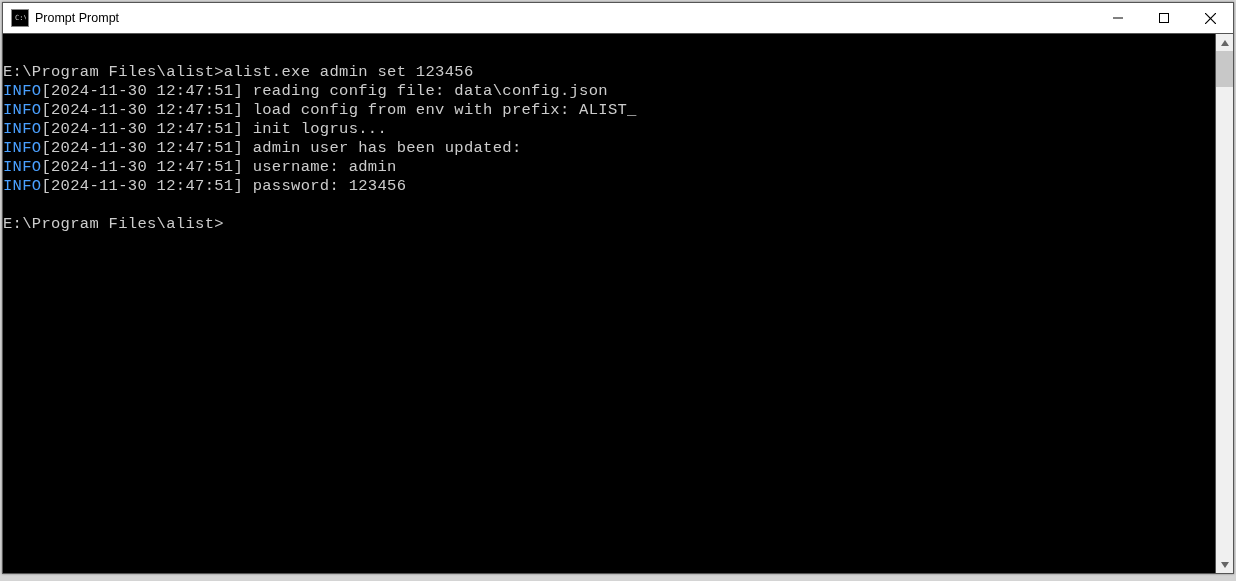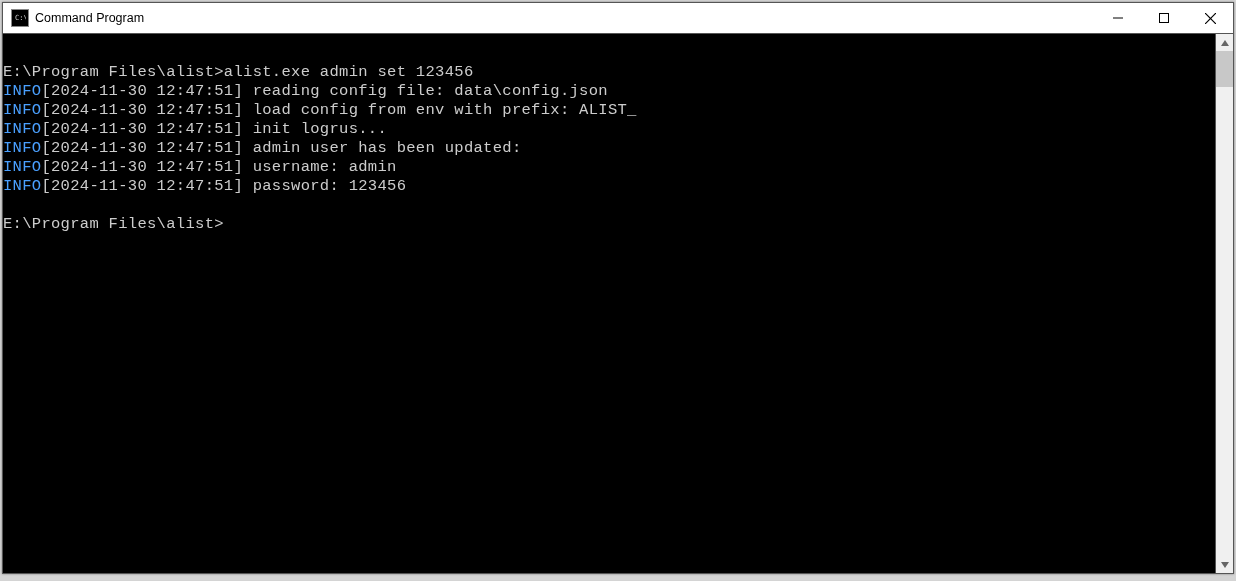--- a/index.html
+++ b/index.html
@@ -54,21 +54,21 @@
 <body>
 
 <div class="window">
   <div class="titlebar">
     <div class="app-icon">
       <svg width="12" height="10" viewBox="0 0 12 10">
         <rect x="0" y="0" width="12" height="10" fill="#000"></rect>
         <text x="1" y="7" font-family="monospace" font-size="7" fill="#ccc">C:\</text>
       </svg>
     </div>
-    <div class="title-text">Command Program</div>
+    <div class="title-text">Prompt Prompt</div>
     <div class="title-spacer"></div>
     <div class="winbtn">
       <svg width="10" height="10" viewBox="0 0 10 10">
           <line x1="0" y1="5" x2="10" y2="5" stroke="#000" stroke-width="1"></line>
         </svg>
     </div>
     <div class="winbtn">
       <svg width="10" height="10" viewBox="0 0 10 10">
           <rect x="0.5" y="0.5" width="9" height="9" fill="none" stroke="#000" stroke-width="1"></rect>
         </svg>

